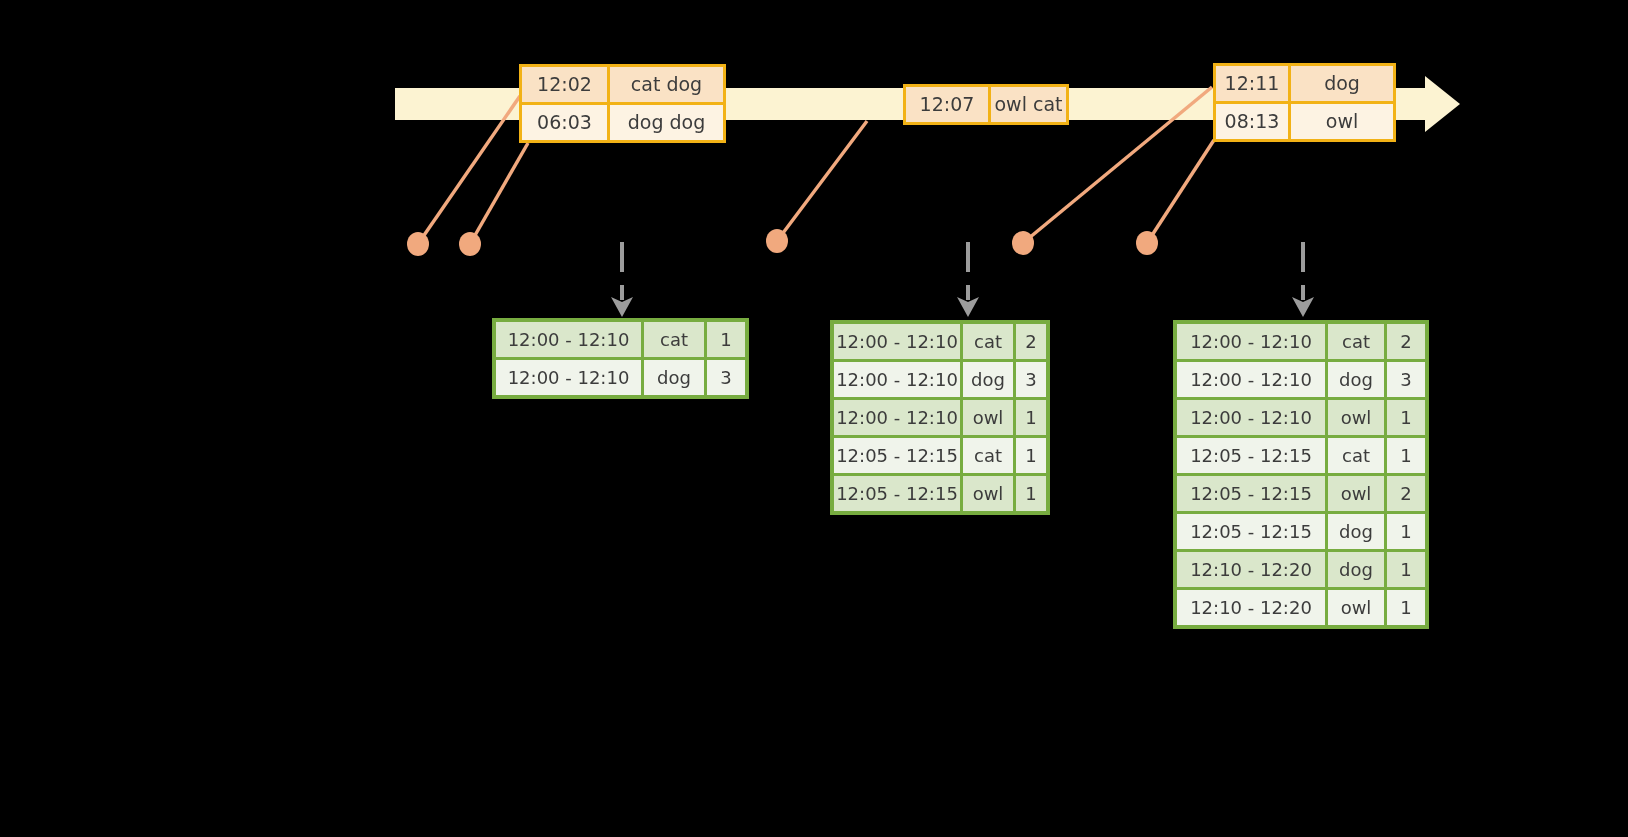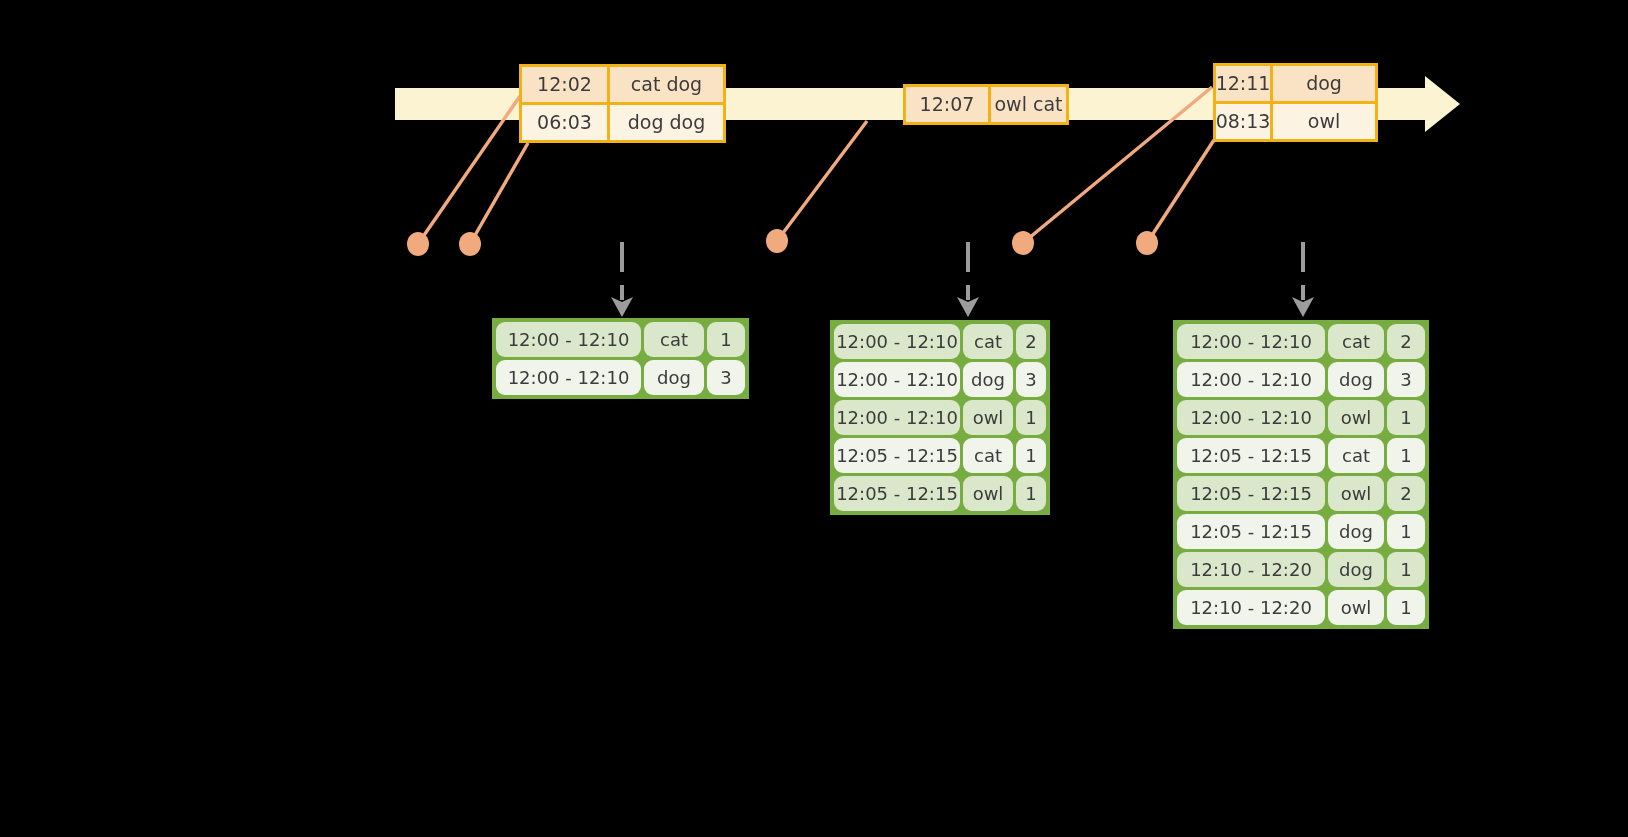--- a/index.html
+++ b/index.html
@@ -31,28 +31,28 @@
   
   .rtable{
     position:absolute;z-index:2;
     background:#77AC40;
     border:4px solid #77AC40;
     display:flex;flex-direction:column;gap:3px;
   }
   .rrow{display:flex;gap:3px;}
   .rcell{
     height:35px;display:flex;align-items:center;justify-content:center;
-    font-size:18px;line-height:1;border-radius:9px;
+    font-size:18px;line-height:1;
   }
   .g-dark{background:#DAE7CB;}
   .g-light{background:#F0F4EB;}
 
   .w-time1{width:85px;} .w-word1{width:113px;}
   .w-time2{width:82px;} .w-word2{width:75px;}
-  .w-time3{width:54px;} .w-word3{width:102px;}
+  .w-time3{width:72px;} .w-word3{width:102px;}
 
   .t1-c0{width:145px;} .t1-c1{width:60px;} .t1-c2{width:38px;}
   .t2-c0{width:126px;} .t2-c1{width:50px;} .t2-c2{width:30px;}
   .t3-c0{width:148px;} .t3-c1{width:56px;} .t3-c2{width:38px;}
 </style>
 </head>
 <body>
 
 <div id="canvas">
 

